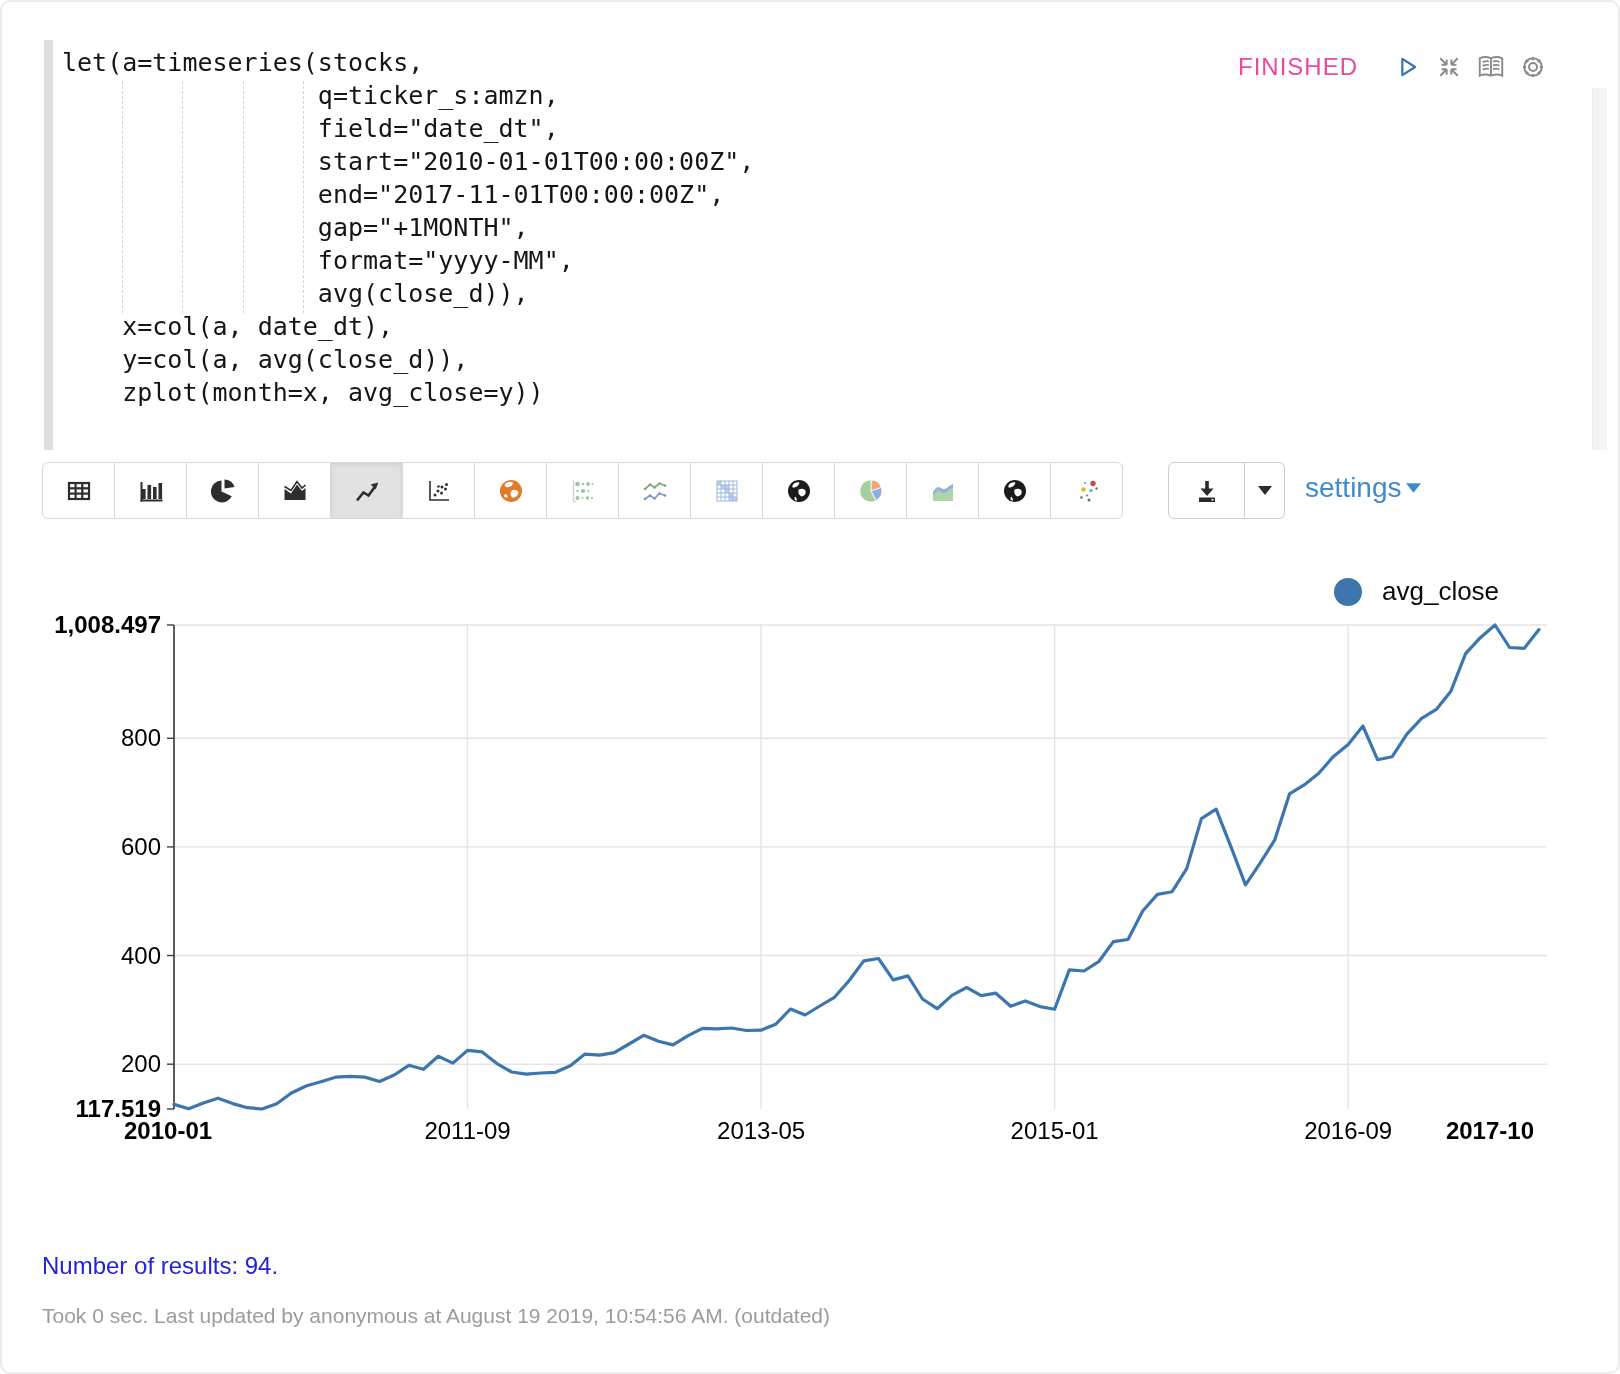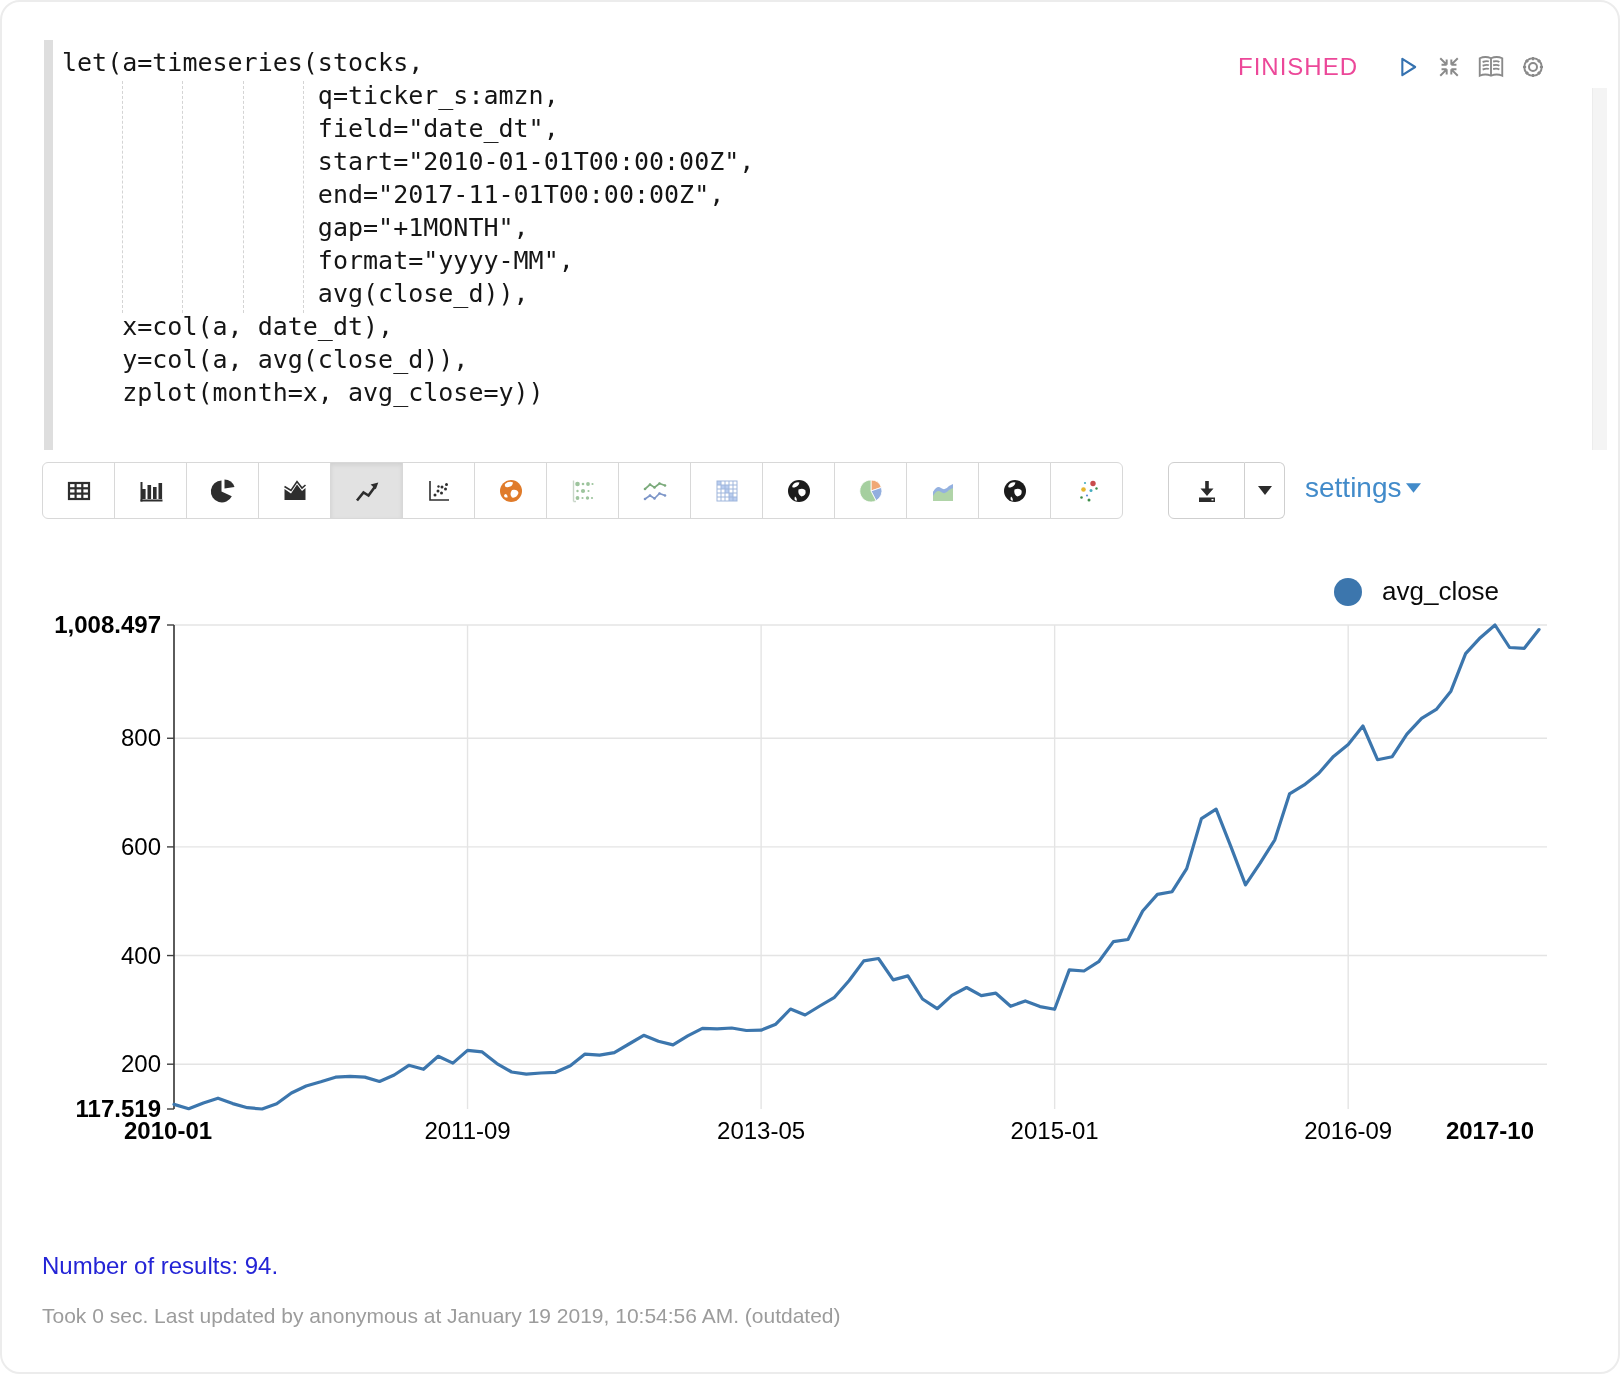--- a/index.html
+++ b/index.html
@@ -1,16 +1,16 @@
 <!DOCTYPE html>
 <html><head>
 <meta charset="utf-8">
 <style>
   html,body{margin:0;padding:0;background:#fff;}
-  .page{position:relative;width:1620px;height:1374px;font-family:"Liberation Sans",sans-serif;box-sizing:border-box;background:#fff;border:2px solid #ececec;border-radius:20px;overflow:hidden;}
+  .page{position:relative;width:1620px;height:1374px;font-family:"Liberation Sans",sans-serif;box-sizing:border-box;background:#fff;border:2px solid #ececec;border-radius:10px;overflow:hidden;}
   
   .gutter-bar{position:absolute;left:42px;top:38px;width:9px;height:410px;background:#dedede;}
   .code{position:absolute;left:60px;top:44px;margin:0;font-family:"DejaVu Sans Mono","Liberation Mono",monospace;font-size:25px;line-height:33px;color:#151515;white-space:pre;}
   .indent-guide{position:absolute;top:79px;height:232px;width:0;border-left:1px dashed #d4d4d4;}
   .editor-scrollbar{position:absolute;left:1590px;top:86px;width:14px;height:362px;background:#f4f4f4;border-left:1px solid #ececec;}
   .status-row{position:absolute;left:1236px;top:48px;height:34px;display:flex;align-items:center;}
   .status-text{font-size:24px;color:#ec4899;letter-spacing:1px;margin-right:22px;}
   .ctl{width:30px;height:30px;margin-left:12px;cursor:pointer;display:inline-flex;align-items:center;justify-content:center;}
   
   .toolbar{position:absolute;left:40px;top:460px;display:flex;}
@@ -333,15 +333,15 @@
       <text x="1346.1935483870968" y="1137" text-anchor="middle" font-size="24" fill="#000" font-weight="normal">2016-09</text>
       <text x="1532" y="1137" text-anchor="end" font-size="24" fill="#000" font-weight="bold">2017-10</text>
       <path d="M172.0 1102.4 L186.7 1106.7 L201.4 1100.9 L216.0 1096.2 L230.7 1101.6 L245.4 1105.7 L260.1 1107.0 L274.7 1101.8 L289.4 1091.0 L304.1 1084.0 L318.8 1079.8 L333.5 1075.2 L348.1 1074.4 L362.8 1075.1 L377.5 1079.5 L392.2 1073.0 L406.8 1063.3 L421.5 1067.3 L436.2 1054.3 L450.9 1061.1 L465.5 1048.4 L480.2 1049.9 L494.9 1061.6 L509.6 1070.0 L524.3 1072.2 L538.9 1071.0 L553.6 1070.3 L568.3 1063.8 L583.0 1052.1 L597.6 1053.2 L612.3 1050.7 L627.0 1042.0 L641.7 1033.3 L656.4 1039.3 L671.0 1042.9 L685.7 1033.9 L700.4 1026.3 L715.1 1026.8 L729.7 1026.0 L744.4 1028.5 L759.1 1028.2 L773.8 1022.2 L788.5 1007.0 L803.1 1013.0 L817.8 1004.0 L832.5 995.3 L847.2 978.5 L861.8 958.9 L876.5 956.5 L891.2 977.9 L905.9 973.9 L920.5 997.0 L935.2 1006.7 L949.9 993.4 L964.6 985.5 L979.3 993.7 L993.9 991.2 L1008.6 1004.3 L1023.3 998.9 L1038.0 1004.6 L1052.6 1007.3 L1067.3 967.9 L1082.0 969.0 L1096.7 959.7 L1111.4 939.6 L1126.0 937.5 L1140.7 909.0 L1155.4 892.4 L1170.1 889.7 L1184.7 866.6 L1199.4 816.6 L1214.1 807.1 L1228.8 844.3 L1243.5 882.9 L1258.1 861.1 L1272.8 837.8 L1287.5 791.9 L1302.2 782.9 L1316.8 771.2 L1331.5 754.4 L1346.2 742.5 L1360.9 724.0 L1375.5 757.7 L1390.2 754.7 L1404.9 732.1 L1419.6 716.4 L1434.3 707.4 L1448.9 689.2 L1463.6 651.7 L1478.3 635.7 L1493.0 623.0 L1507.6 645.5 L1522.3 646.3 L1537.0 627.6" fill="none" stroke="#3c76ad" stroke-width="3.2" stroke-linejoin="round" stroke-linecap="round"></path>
     </svg>
   <div class="legend">
     <span class="legend-dot" style="background: rgb(60, 118, 173);"></span>
     <span class="legend-label">avg_close</span>
   </div>
 
   <div class="results">Number of results: 94.</div>
-  <div class="footer">Took 0 sec. Last updated by anonymous at January 19 2019, 10:54:56 AM. (outdated)</div>
+  <div class="footer">Took 0 sec. Last updated by anonymous at August 19 2019, 10:54:56 AM. (outdated)</div>
 
 </div>
 
 </body></html>

